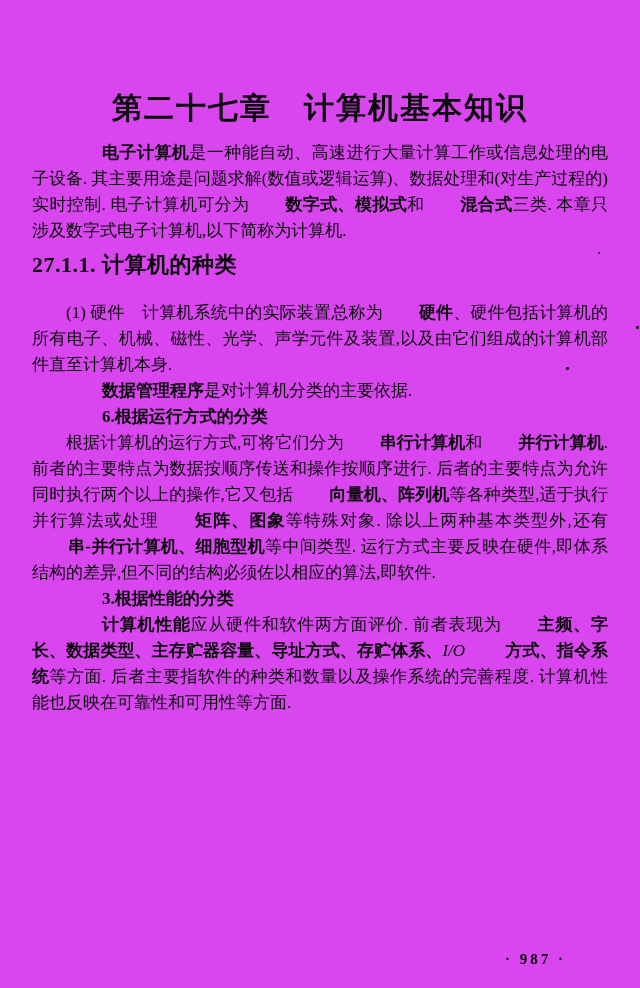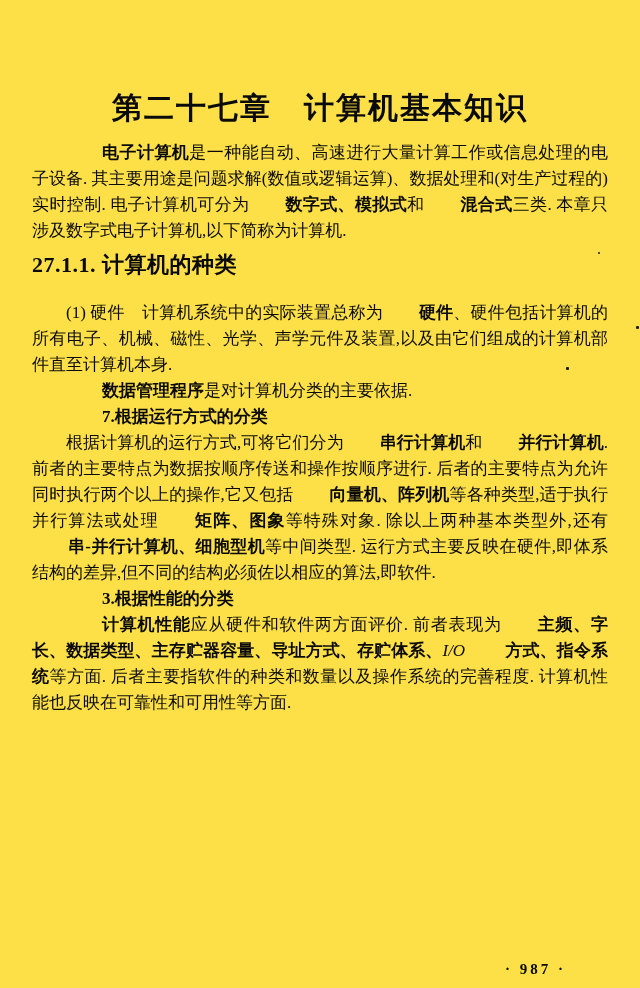--- a/index.html
+++ b/index.html
@@ -1,20 +1,20 @@
 <!DOCTYPE html>
 <html><head>
 <meta charset="utf-8">
 <style>
   html, body { margin: 0; padding: 0; background: #ffffff; }
   .page {
     position: relative;
     width: 640px;
     height: 988px;
-    background: #fde047;
+    background: #d946ef;
     color: #0a0a0a;
     font-family: "Liberation Serif", "DejaVu Serif", serif;
     overflow: hidden;
   }
   .chapter-title {
     margin: 0;
     padding-top: 88px;
     text-align: center;
     font-size: 30px;
     font-weight: bold;
@@ -52,21 +52,21 @@
     font-size: 17px;
     font-weight: bold;
     text-indent: 2em;
     line-height: 26px;
   }
   .doc-body b { font-weight: bold; padding-left: 36px; }
   .doc-body i { font-style: italic; }
   .page-number {
     position: absolute;
     right: 74px;
-    bottom: 10px;
+    bottom: 20px;
     font-size: 15px;
     font-weight: bold;
     letter-spacing: 3px;
     white-space: nowrap;
     margin-top: 27px;
   }
   .speck {
     position: absolute;
     width: 3px;
     height: 3px;
@@ -79,21 +79,21 @@
 
 <div class="page">
   <h1 class="chapter-title">第二十七章　计算机基本知识</h1>
 
 
   <div class="doc-body">
       <p class="para"><b>电子计算机</b>是一种能自动、高速进行大量计算工作或信息处理的电子设备. 其主要用途是问题求解(数值或逻辑运算)、数据处理和(对生产过程的)实时控制. 电子计算机可分为<b>数字式、模拟式</b>和<b>混合式</b>三类. 本章只涉及数字式电子计算机,以下简称为计算机.</p>
       <h3 class="heading-number">27.1.1. 计算机的种类</h3>
       <p class="para">(1) 硬件　计算机系统中的实际装置总称为<b>硬件</b>、硬件包括计算机的所有电子、机械、磁性、光学、声学元件及装置,以及由它们组成的计算机部件直至计算机本身.</p>
       <p class="para"><b>数据管理程序</b>是对计算机分类的主要依据.</p>
-      <h4 class="heading-bold"><b>7.根据运行方式的分类</b></h4>
+      <h4 class="heading-bold"><b>6.根据运行方式的分类</b></h4>
       <p class="para">根据计算机的运行方式,可将它们分为<b>串行计算机</b>和<b>并行计算机</b>. 前者的主要特点为数据按顺序传送和操作按顺序进行. 后者的主要特点为允许同时执行两个以上的操作,它又包括<b>向量机、阵列机</b>等各种类型,适于执行并行算法或处理<b>矩阵、图象</b>等特殊对象. 除以上两种基本类型外,还有<b>串-并行计算机、细胞型机</b>等中间类型. 运行方式主要反映在硬件,即体系结构的差异,但不同的结构必须佐以相应的算法,即软件.</p>
       <h4 class="heading-bold"><b>3.根据性能的分类</b></h4>
       <p class="para"><b>计算机性能</b>应从硬件和软件两方面评价. 前者表现为<b>主频、字长、数据类型、主存贮器容量、导址方式、存贮体系、</b><i>I/O</i><b> 方式、指令系统</b>等方面. 后者主要指软件的种类和数量以及操作系统的完善程度. 计算机性能也反映在可靠性和可用性等方面.</p>
     </div>
 
   <span class="page-number">· 987 ·</span>
 
   <div class="speck" style="left:636px; top:326px;"></div>
   <div class="speck" style="left:566px; top:367px;"></div>
   <div class="speck" style="left:598px; top:252px; width:2px; height:2px;"></div>

